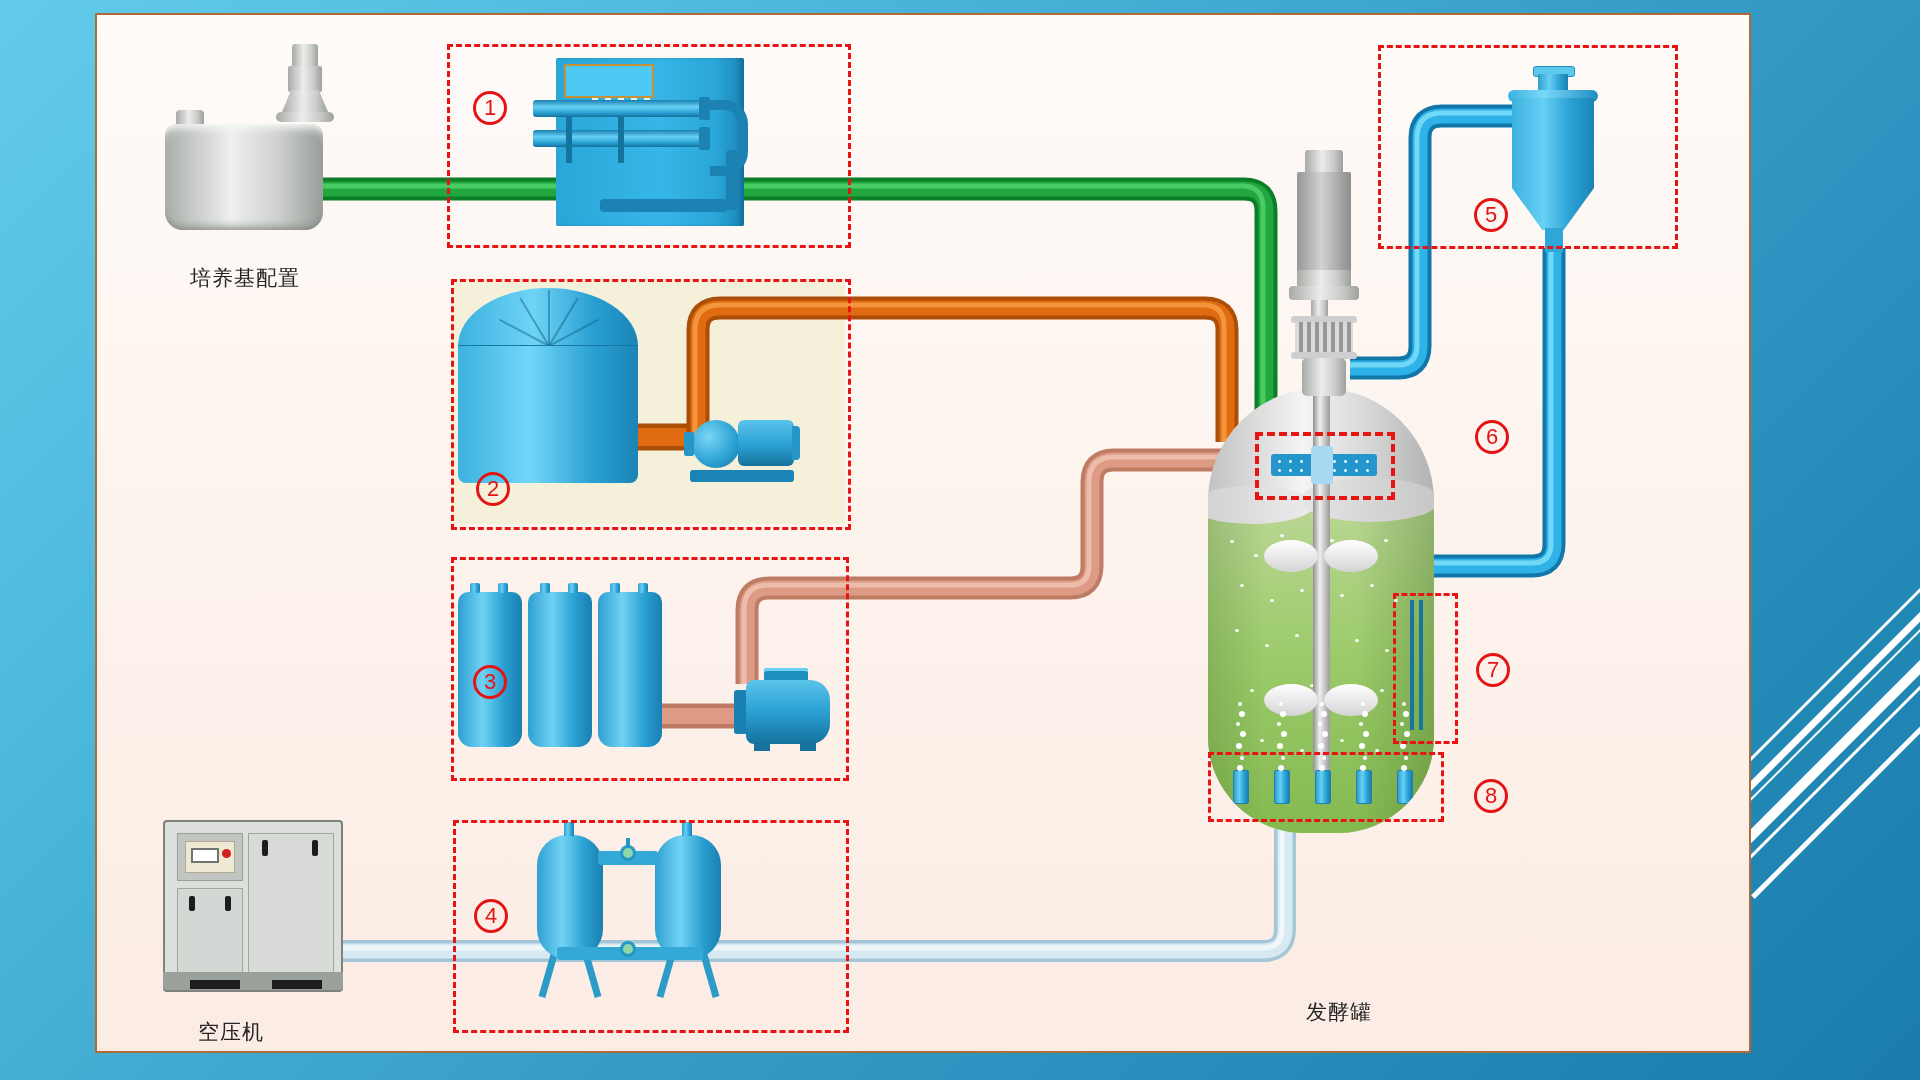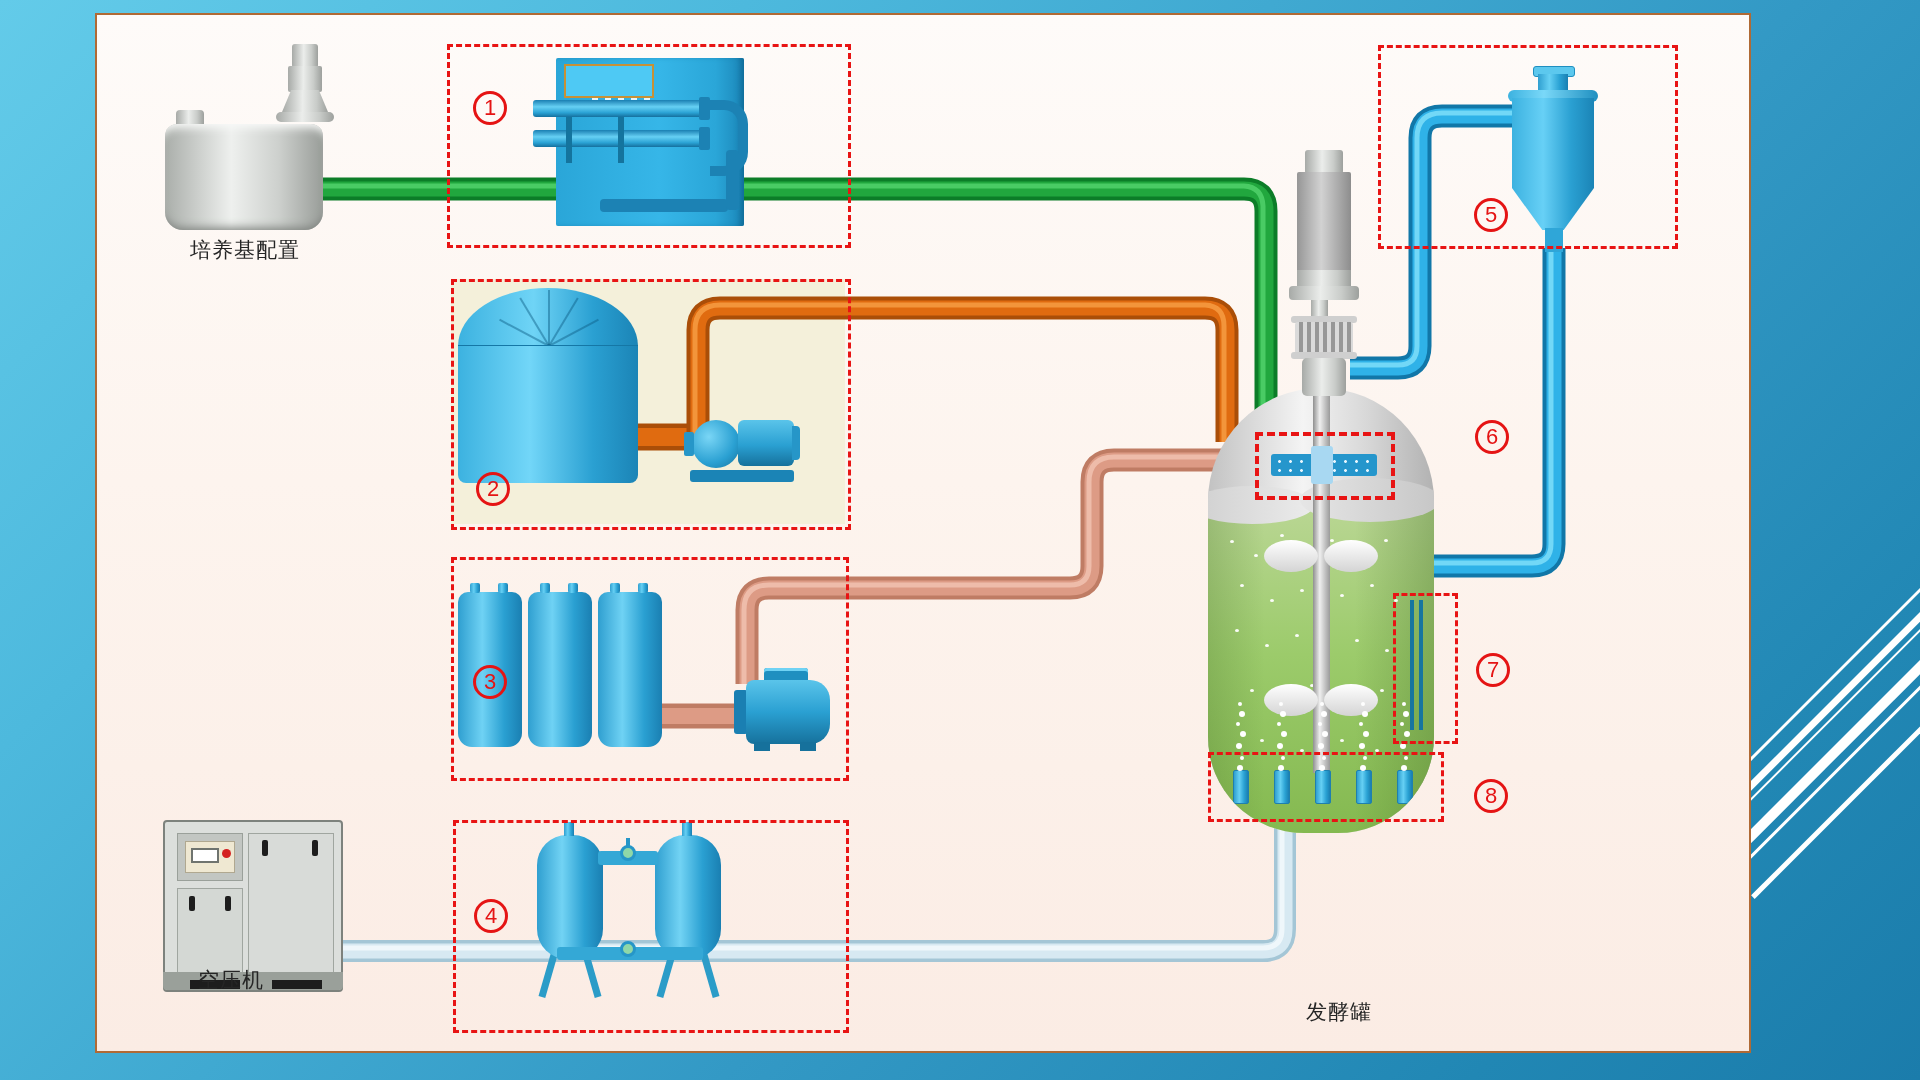--- a/index.html
+++ b/index.html
@@ -354,17 +354,17 @@
       <span class="legend-label">安全换热技术</span>
     </div>
     <div class="legend-row" style="left:993px;top:799px;">
       <span class="legend-badge">
           <span>8</span>
         </span>
       <span class="legend-label">空气分布技术</span>
     </div>
   </div>
 
-  <div class="abs caption" style="left:190px;top:236px;">培养基配置</div>
-  <div class="abs caption" style="left:198px;top:966px;">空压机</div>
+  <div class="abs caption" style="left:190px;top:264px;">培养基配置</div>
+  <div class="abs caption" style="left:198px;top:1018px;">空压机</div>
   <div class="abs caption" style="left:1306px;top:998px;">发酵罐</div>
 
 </div>
 
 </body></html>

